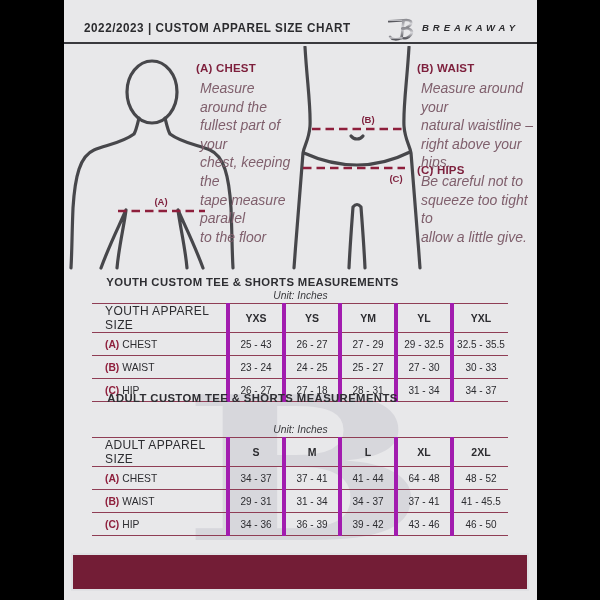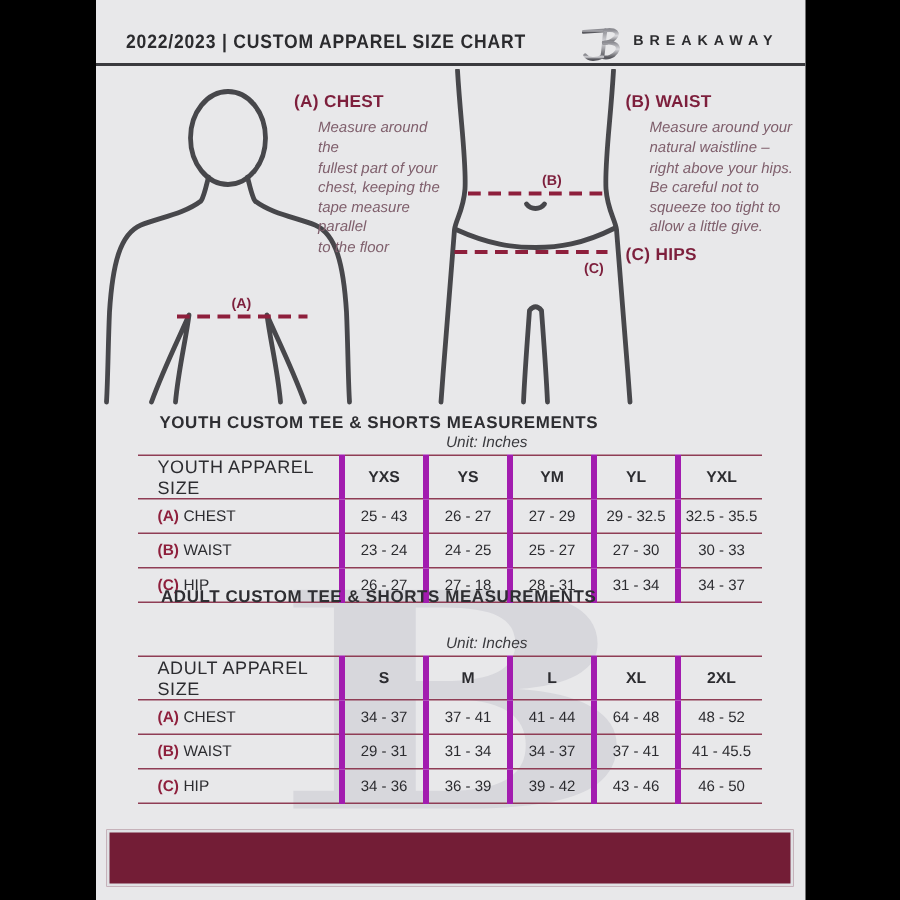--- a/index.html
+++ b/index.html
@@ -6,48 +6,48 @@
   .canvas{position:relative;width:600px;height:600px;background:#000;overflow:hidden;
           font-family:"Liberation Sans",sans-serif;}
   .page{position:absolute;left:64px;top:0;width:473px;height:600px;background:#e8e8ea;overflow:hidden;}
 
   
   .hdr{position:absolute;left:0;top:0;width:473px;height:44px;border-bottom:2px solid #3a3a3e;
        display:flex;align-items:center;justify-content:space-between;box-sizing:border-box;
        padding:12px 18px 0 20px;z-index:2;}
   .hdr-title{font-weight:bold;font-size:13px;letter-spacing:.6px;color:#2b2b2e;white-space:nowrap;
        transform:scaleX(.9);transform-origin:left center;}
-  .brand{display:flex;align-items:center;gap:7px;}
+  .brand{display:flex;align-items:center;gap:7px;font-style:italic;}
   .brand-name{font-weight:bold;font-size:9.5px;letter-spacing:4px;color:#2b2b2e;}
 
   
   .watermark{position:absolute;left:118px;top:378px;z-index:0;font-family:"DejaVu Serif",serif;
        font-weight:bold;font-size:200px;line-height:.92;color:rgba(187,187,196,.38);
        transform:scaleX(1.45);transform-origin:left top;user-select:none;}
 
   
   .figures{position:absolute;left:0;top:46px;z-index:1;}
   .outline{fill:none;stroke:#47474b;stroke-width:3.2;stroke-linecap:round;stroke-linejoin:round;}
   .dash{fill:none;stroke:#8e1f3c;stroke-width:2.6;stroke-dasharray:8.5 5;}
   .fig-label{font-family:"Liberation Sans",sans-serif;font-size:9.5px;font-weight:bold;fill:#7d1f3c;}
 
   
   .guide{position:absolute;z-index:2;}
   .guide h3{margin:0;font-size:11.5px;font-weight:bold;color:#7d1f3c;letter-spacing:.2px;}
-  .guide p{margin:5px 0 0 16px;font-size:10px;font-style:italic;color:#7f5f6c;line-height:1.33;
+  .guide p{margin:5px 0 0 4px;font-size:14px;font-style:italic;color:#7f5f6c;line-height:1.33;
        white-space:pre-line;}
   .guide-a{left:132px;top:62px;width:100px;}
   .guide-b{left:353px;top:62px;width:118px;}
   .guide-c{left:353px;top:164px;width:118px;}
 
   
   .sec-title{position:absolute;left:0;width:377px;text-align:center;font-weight:bold;
        font-size:11.3px;color:#2e2e32;letter-spacing:.4px;z-index:2;}
   .sec-unit{position:absolute;left:0;width:473px;text-align:center;font-style:italic;
-       font-size:10.3px;color:#3a3a3e;z-index:2;margin-left:24px;}
+       font-size:10.3px;color:#3a3a3e;z-index:2;}
   .yt-title{top:276px;} .yt-unit{top:290px;}
   .ad-title{top:392px;} .ad-unit{top:424px;}
 
   
   table.size{position:absolute;left:28px;width:416px;border-collapse:collapse;table-layout:fixed;
        z-index:2;color:#2c2c30;border-top:1.5px solid #8f3d55;}
   .yt-table{top:303px;} .ad-table{top:437px;}
   table.size tr{border-bottom:1px solid #8f3d55;}
   table.size th, table.size td{border-left:4px solid #a21caf;text-align:center;
        font-size:10px;padding:0;}

